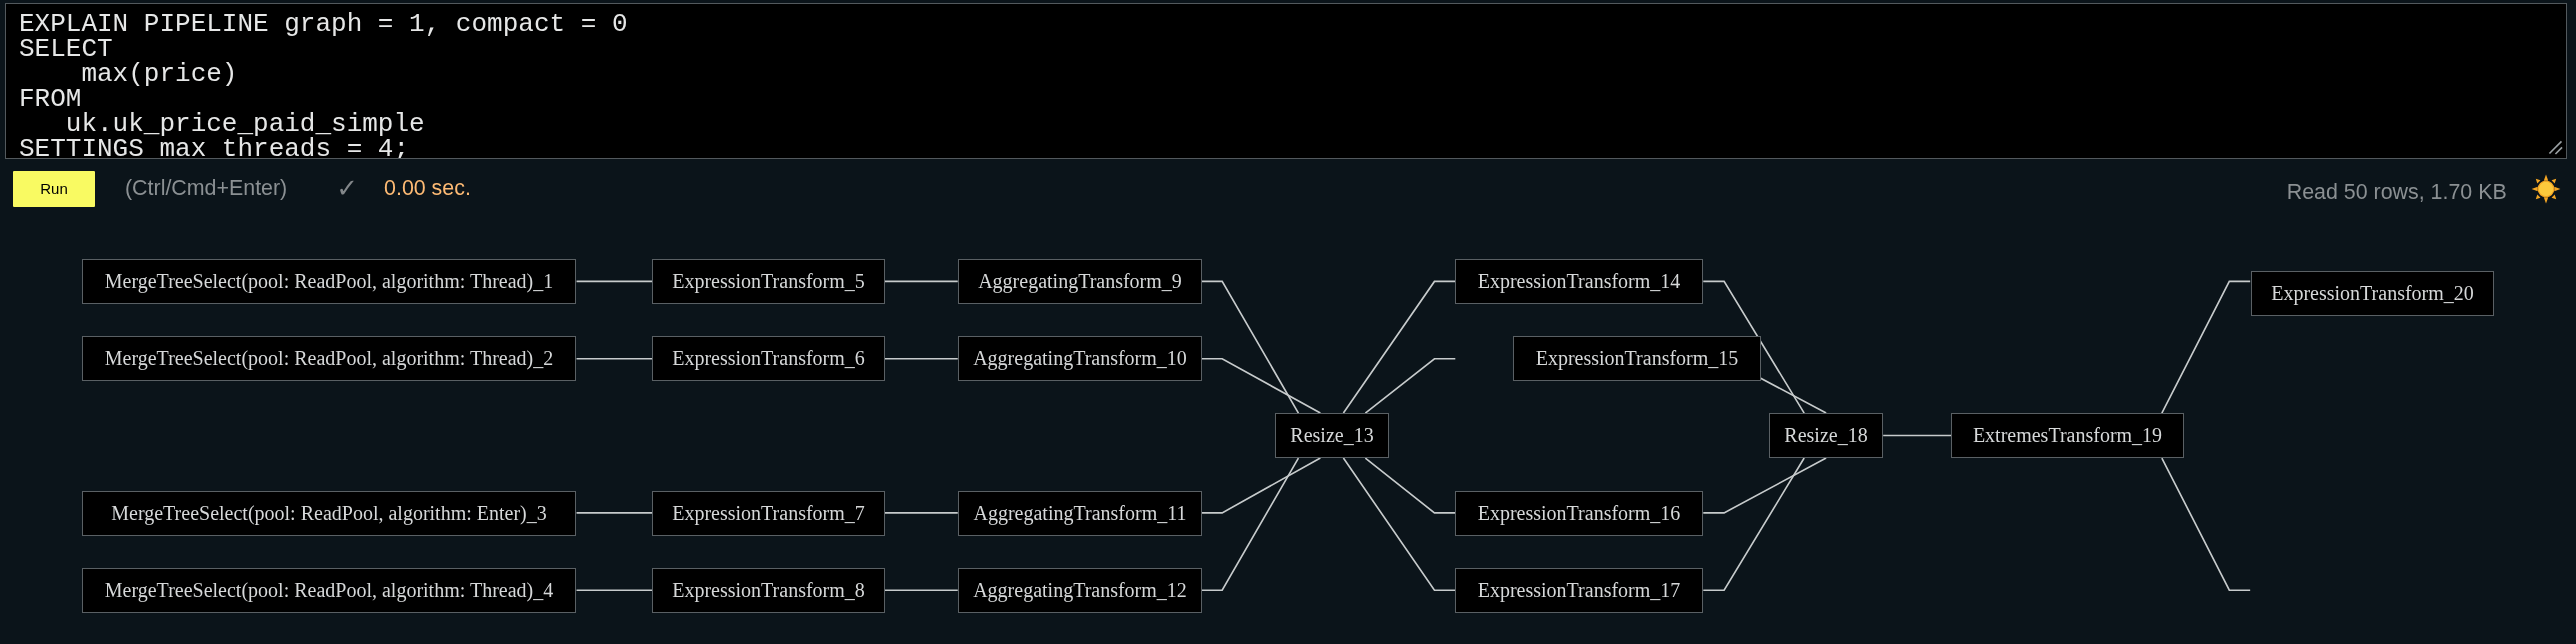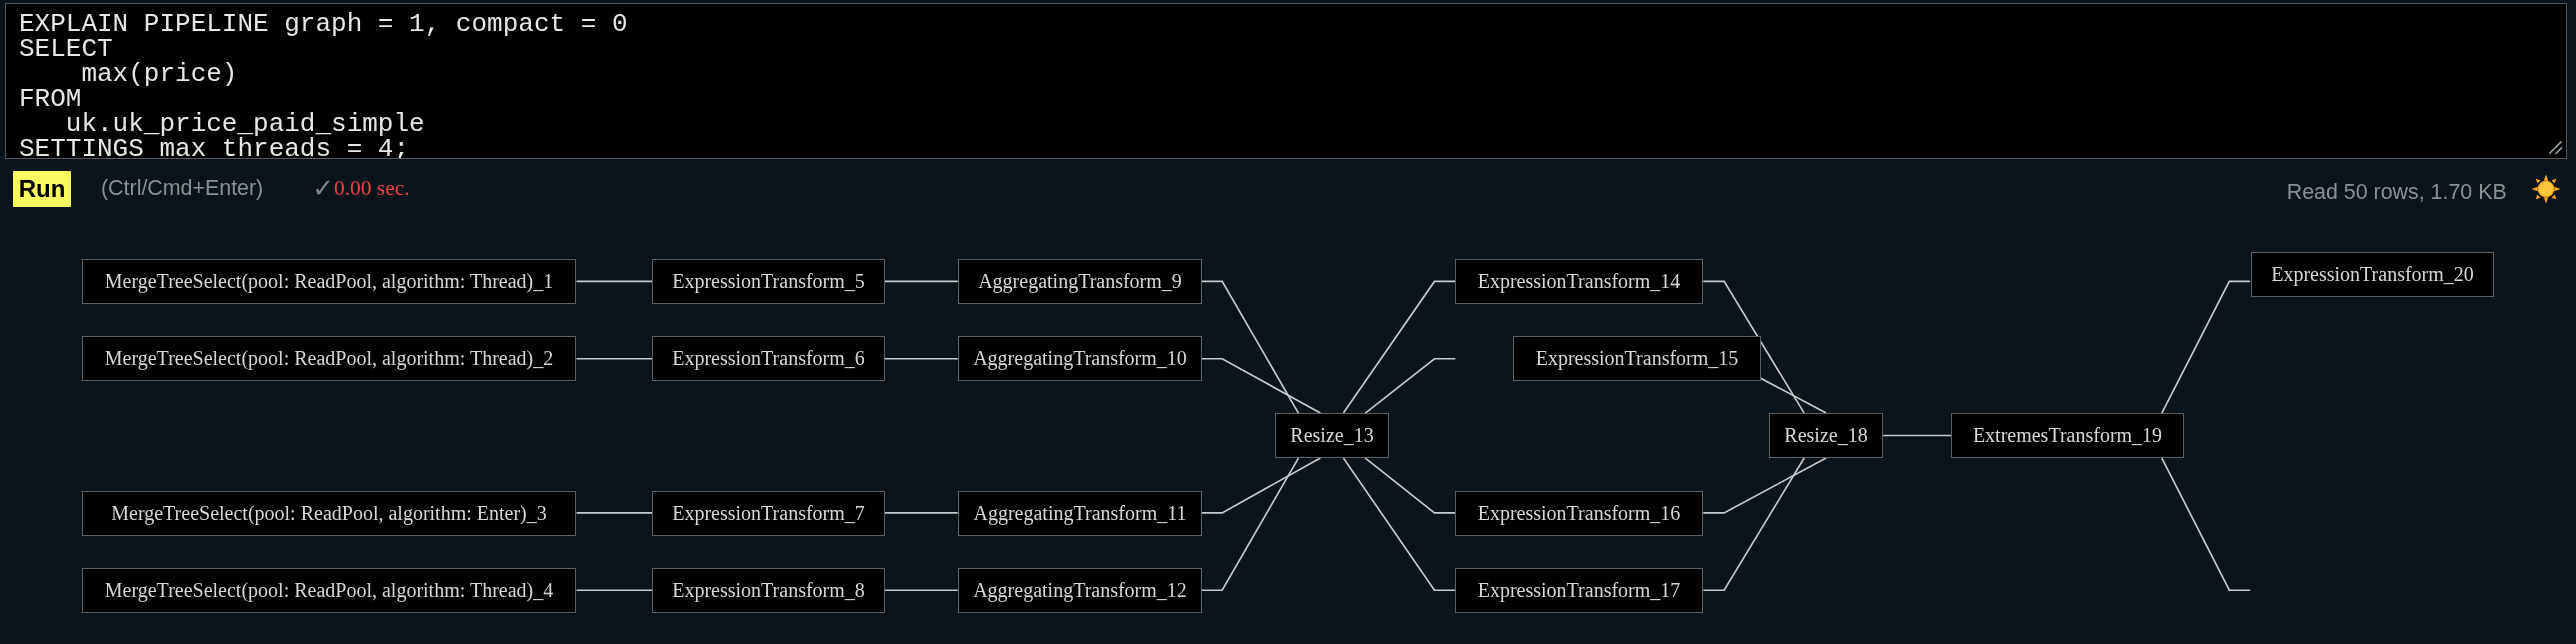--- a/index.html
+++ b/index.html
@@ -31,28 +31,28 @@
 
   
   .toolbar{
     position:absolute;left:13px;right:14.3px;top:165px;height:47px;
     display:flex;align-items:center;
   }
   .run-btn{
     background:#f9fa62;color:#000;
     border:none;border-radius:1.1px;
     font-family:"Liberation Sans",sans-serif;
-    font-weight:bold;font-size:24px;
-    padding:0;width:58px;height:36px;
+    font-weight:normal;font-size:15px;
+    padding:0;width:82px;height:36px;
     display:flex;align-items:center;justify-content:center;
     cursor:pointer;
   }
   .hint{color:#8b9093;font-size:21.4px;margin-left:30px;}
   .check{color:#83878a;font-size:26px;margin-left:49px;}
-  .elapsed{color:#ef4444;font-size:21.4px;font-family:Liberation Serif, serif;}
+  .elapsed{color:#fdba74;font-size:21.4px;margin-left:26px;}
   .right-group{margin-left:auto;display:flex;align-items:flex-end;}
   .stats{color:#8b9093;font-size:21.4px;}
   .theme-toggle{margin-left:23px;width:32px;height:32px;cursor:pointer;display:flex;align-items:center;justify-content:center;background:none;border:none;padding:0;}
 
   
   .graph{position:absolute;left:0;top:0;width:2576px;height:644px;font-family:Liberation Serif, serif;}
   .edges{position:absolute;left:0;top:0;}
   .node{
     position:absolute;box-sizing:border-box;
     background:#000;border:1.6px solid #5a6064;
@@ -118,21 +118,21 @@
   <div class="node" style="left:1275px;top:413px;width:114px;height:45px">Resize_13</div>
 
   <div class="node" style="left:1455px;top:259px;width:248px;height:45px">ExpressionTransform_14</div>
   <div class="node" style="left:1513px;top:336px;width:248px;height:45px">ExpressionTransform_15</div>
   <div class="node" style="left:1455px;top:491px;width:248px;height:45px">ExpressionTransform_16</div>
   <div class="node" style="left:1455px;top:568px;width:248px;height:45px">ExpressionTransform_17</div>
 
   <div class="node" style="left:1769px;top:413px;width:114px;height:45px">Resize_18</div>
   <div class="node" style="left:1951px;top:413px;width:233px;height:45px">ExtremesTransform_19</div>
 
-  <div class="node" style="left:2251px;top:252px;width:243px;height:45px">ExpressionTransform_20</div>
+  <div class="node" style="left:2251px;top:271px;width:243px;height:45px">ExpressionTransform_20</div>
 </div>
 
 <div class="editor-wrap">
   <textarea class="query" spellcheck="false" style="">EXPLAIN PIPELINE graph = 1, compact = 0
 SELECT
     max(price)
 FROM
    uk.uk_price_paid_simple
 SETTINGS max_threads = 4;</textarea>
   <svg class="resize-grip" viewBox="0 0 34 34">

